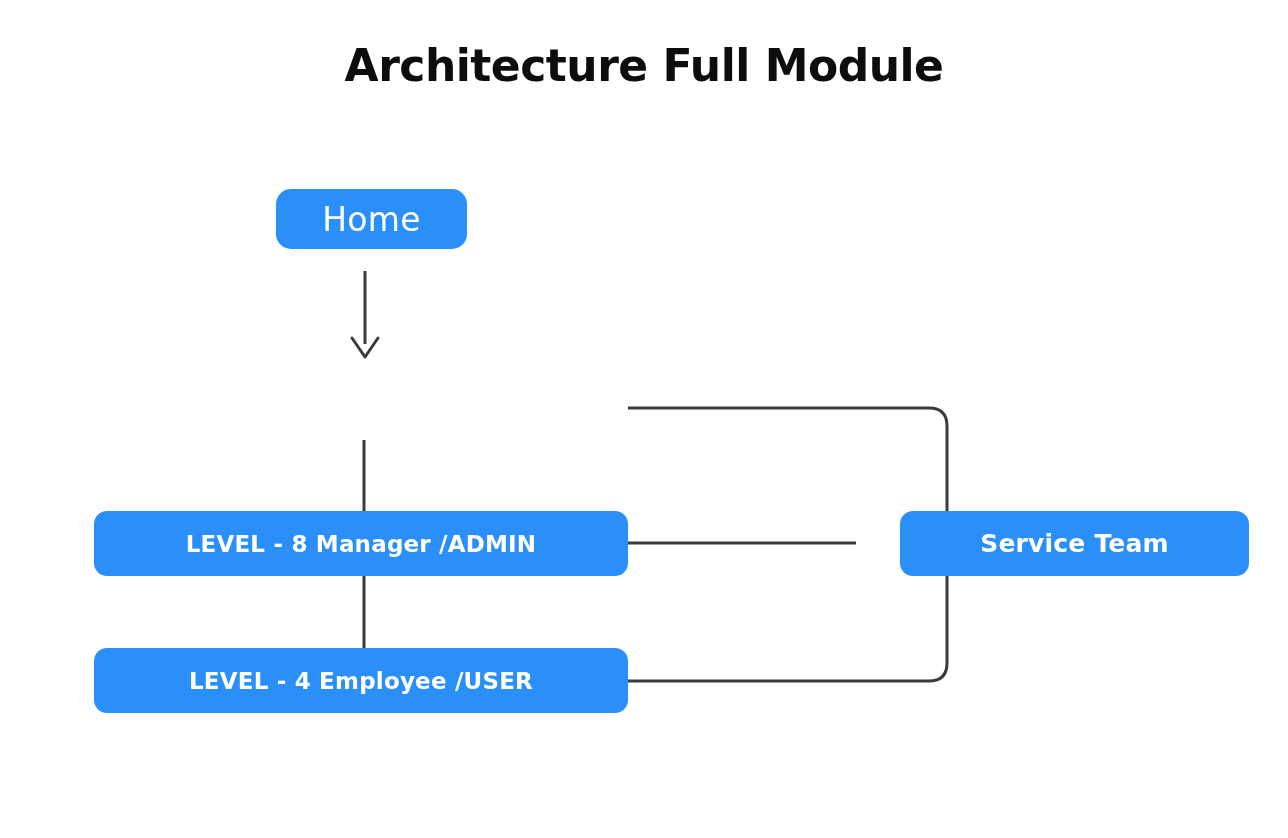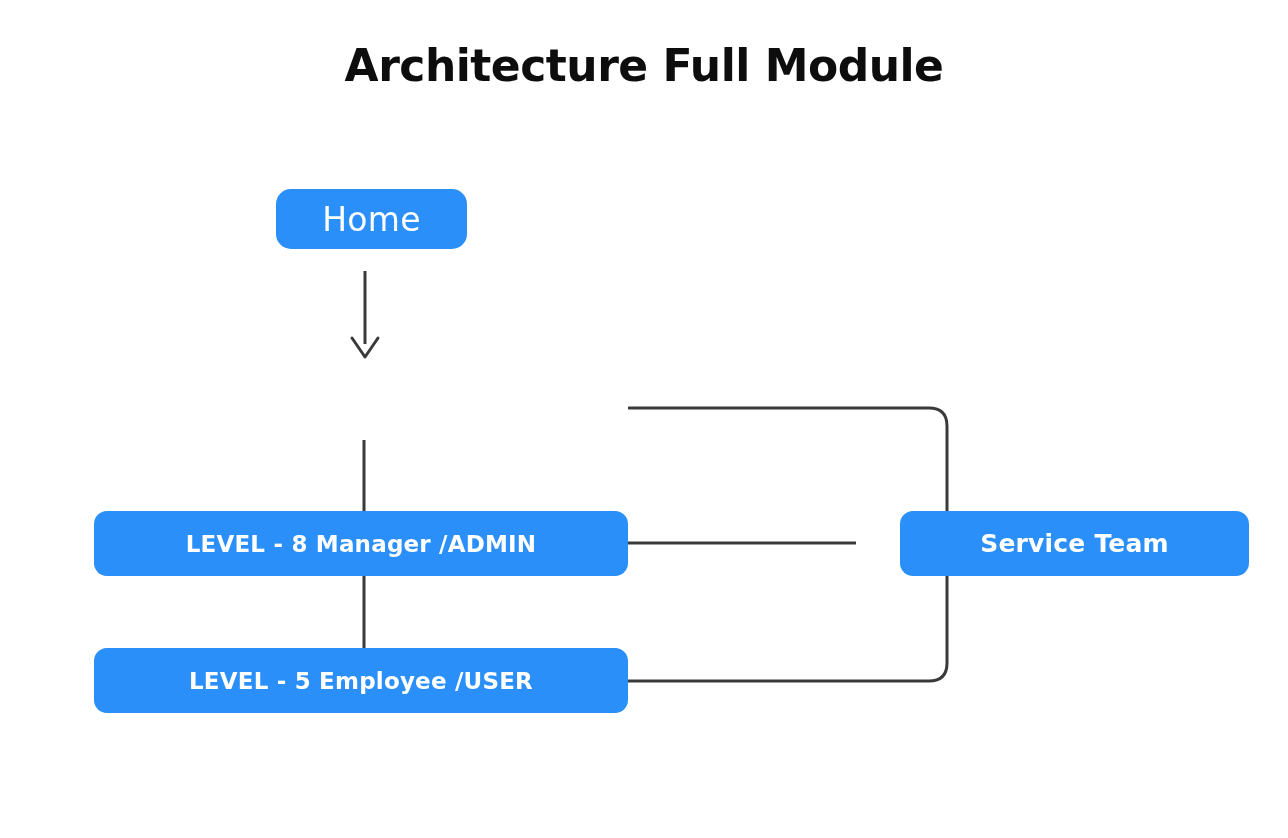--- a/index.html
+++ b/index.html
@@ -124,17 +124,17 @@
     <line x1="628" y1="543" x2="856" y2="543" stroke="#3a3a3a" stroke-width="3"></line>
 
     <path d="M 628 681 L 929 681 Q 947 681 947 663 L 947 576" fill="none" stroke="#3a3a3a" stroke-width="3" stroke-linecap="butt"></path>
   </svg>
 
   <div class="node" id="node-home">Home</div>
 
 
   <div class="node" id="node-level2">LEVEL - 8 Manager /ADMIN</div>
 
-  <div class="node" id="node-level3">LEVEL - 5 Employee /USER</div>
+  <div class="node" id="node-level3">LEVEL - 4 Employee /USER</div>
 
   <div class="node" id="node-service-team">Service Team</div>
 
 </div>
 
 </body></html>

